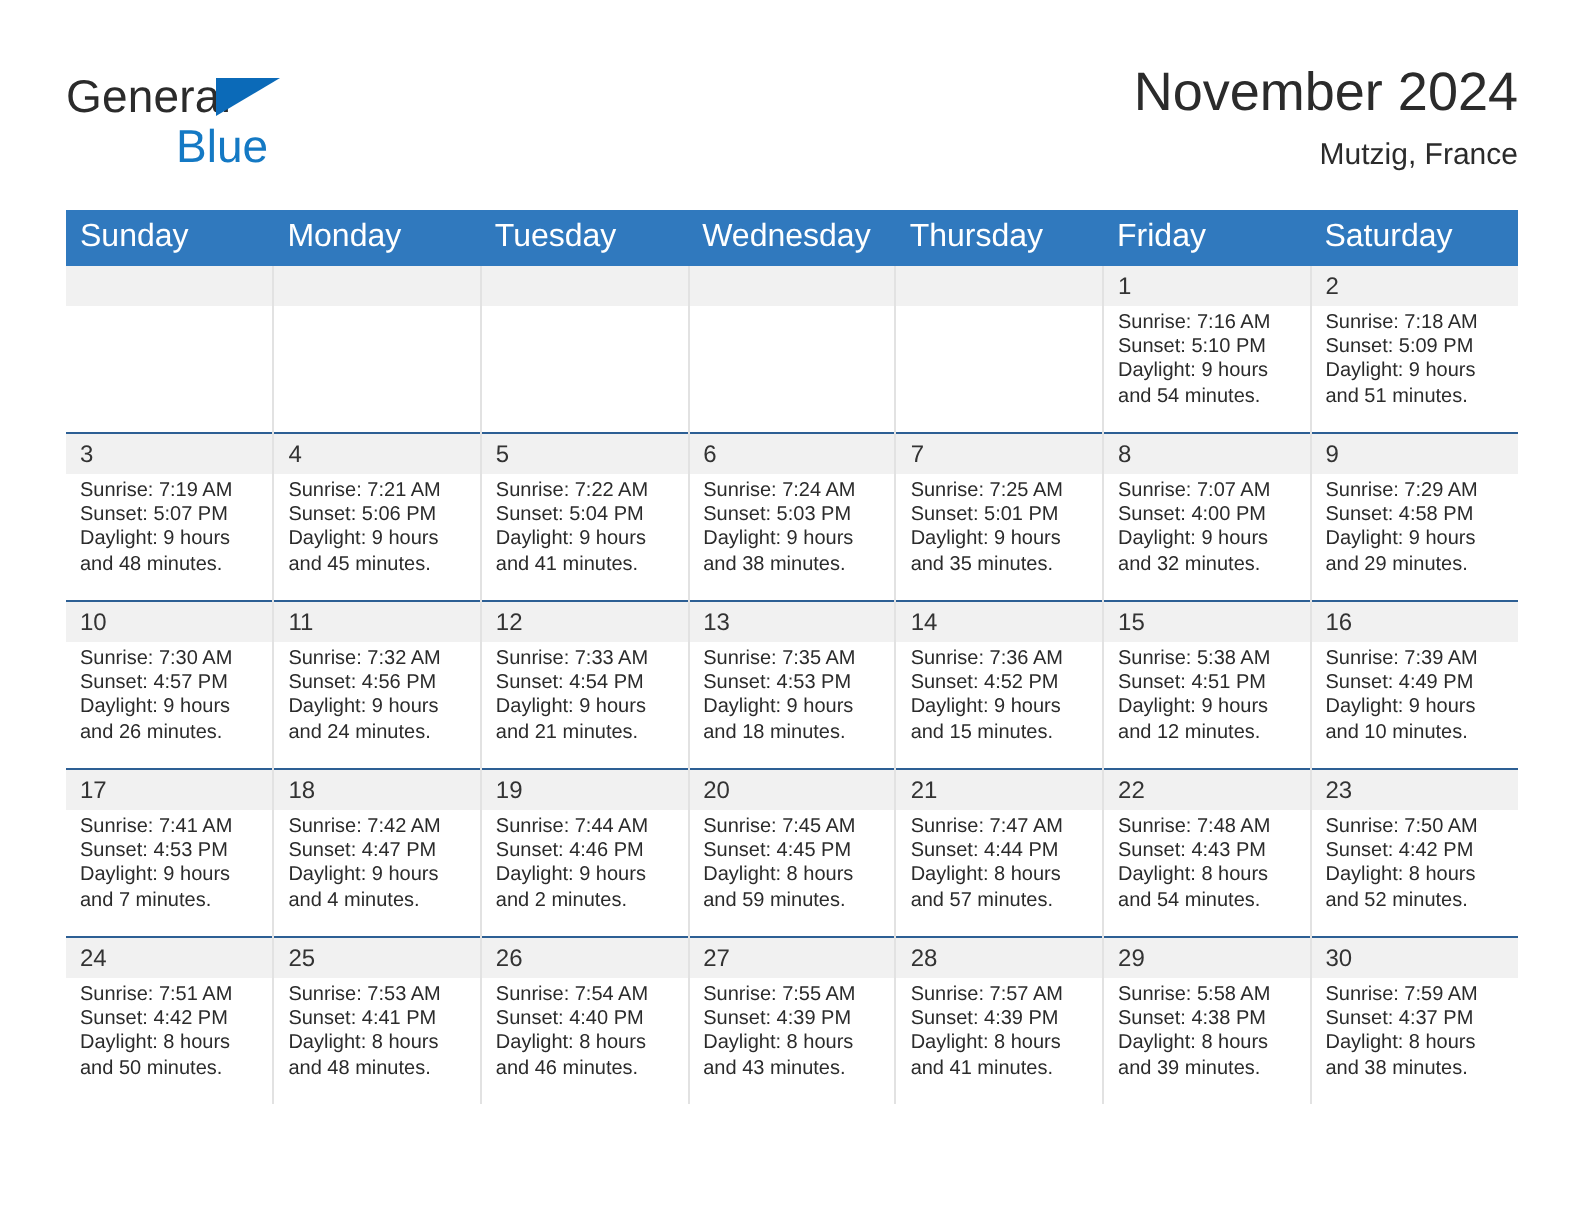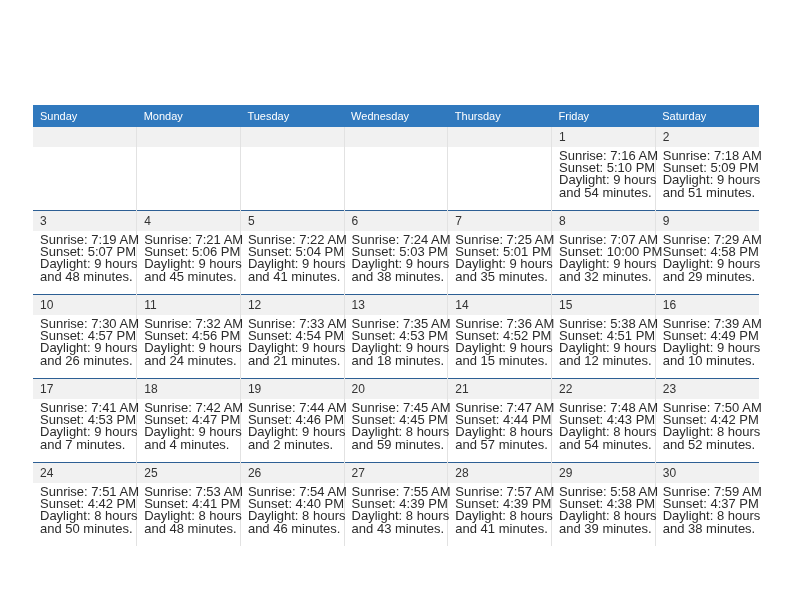--- a/index.html
+++ b/index.html
@@ -88,21 +88,21 @@
     position: absolute;
     left: 33px;
     top: 105px;
     width: 726px;
     border-collapse: collapse;
     table-layout: fixed;
   }
   .calendar th {
     background: #3079be;
     color: #ffffff;
-    font-size: 11px;
+    font-size: 16px;
     font-weight: normal;
     text-align: left;
     padding: 5px 0 5px 7px;
     height: 12px;
     border: none;
   }
   .calendar td {
     vertical-align: top;
     padding: 0;
     width: 103.7px;
@@ -124,33 +124,49 @@
     line-height: 14px;
     color: #333333;
     padding: 3px 0 3px 7px;
     min-height: 14px;
   }
   td.empty .daynum {
     color: transparent;
   }
   .info {
     padding: 3px 5px 0 7px;
-    font-size: 13px;
+    font-size: 10px;
     line-height: 12.2px;
     color: #2b2b2b;
   }
   .info div {
     white-space: nowrap;
   }
 </style>
 </head>
 <body>
 
 <div class="page">
 
+  <div class="top">
+
+    <div class="logo">
+      <div class="logo-line1">
+        <span>General</span>
+        <span class="logo-tri"></span>
+      </div>
+      <div class="logo-line2">Blue</div>
+    </div>
+
+    <div class="title-block">
+      <div class="cal-title">November 2024</div>
+      <div class="cal-subtitle">Mutzig, France</div>
+    </div>
+
+  </div>
 
   <table class="calendar">
     <thead>
       <tr>
         <th>Sunday</th>
         <th>Monday</th>
         <th>Tuesday</th>
         <th>Wednesday</th>
         <th>Thursday</th>
         <th>Friday</th>
@@ -236,21 +252,21 @@
               <div>Sunrise: 7:25 AM</div>
               <div>Sunset: 5:01 PM</div>
               <div>Daylight: 9 hours</div>
               <div>and 35 minutes.</div>
             </div>
           </td>
           <td class="">
             <span class="daynum">8</span>
             <div class="info">
               <div>Sunrise: 7:07 AM</div>
-              <div>Sunset: 10:00 PM</div>
+              <div>Sunset: 4:00 PM</div>
               <div>Daylight: 9 hours</div>
               <div>and 32 minutes.</div>
             </div>
           </td>
           <td class="">
             <span class="daynum">9</span>
             <div class="info">
               <div>Sunrise: 7:29 AM</div>
               <div>Sunset: 4:58 PM</div>
               <div>Daylight: 9 hours</div>

